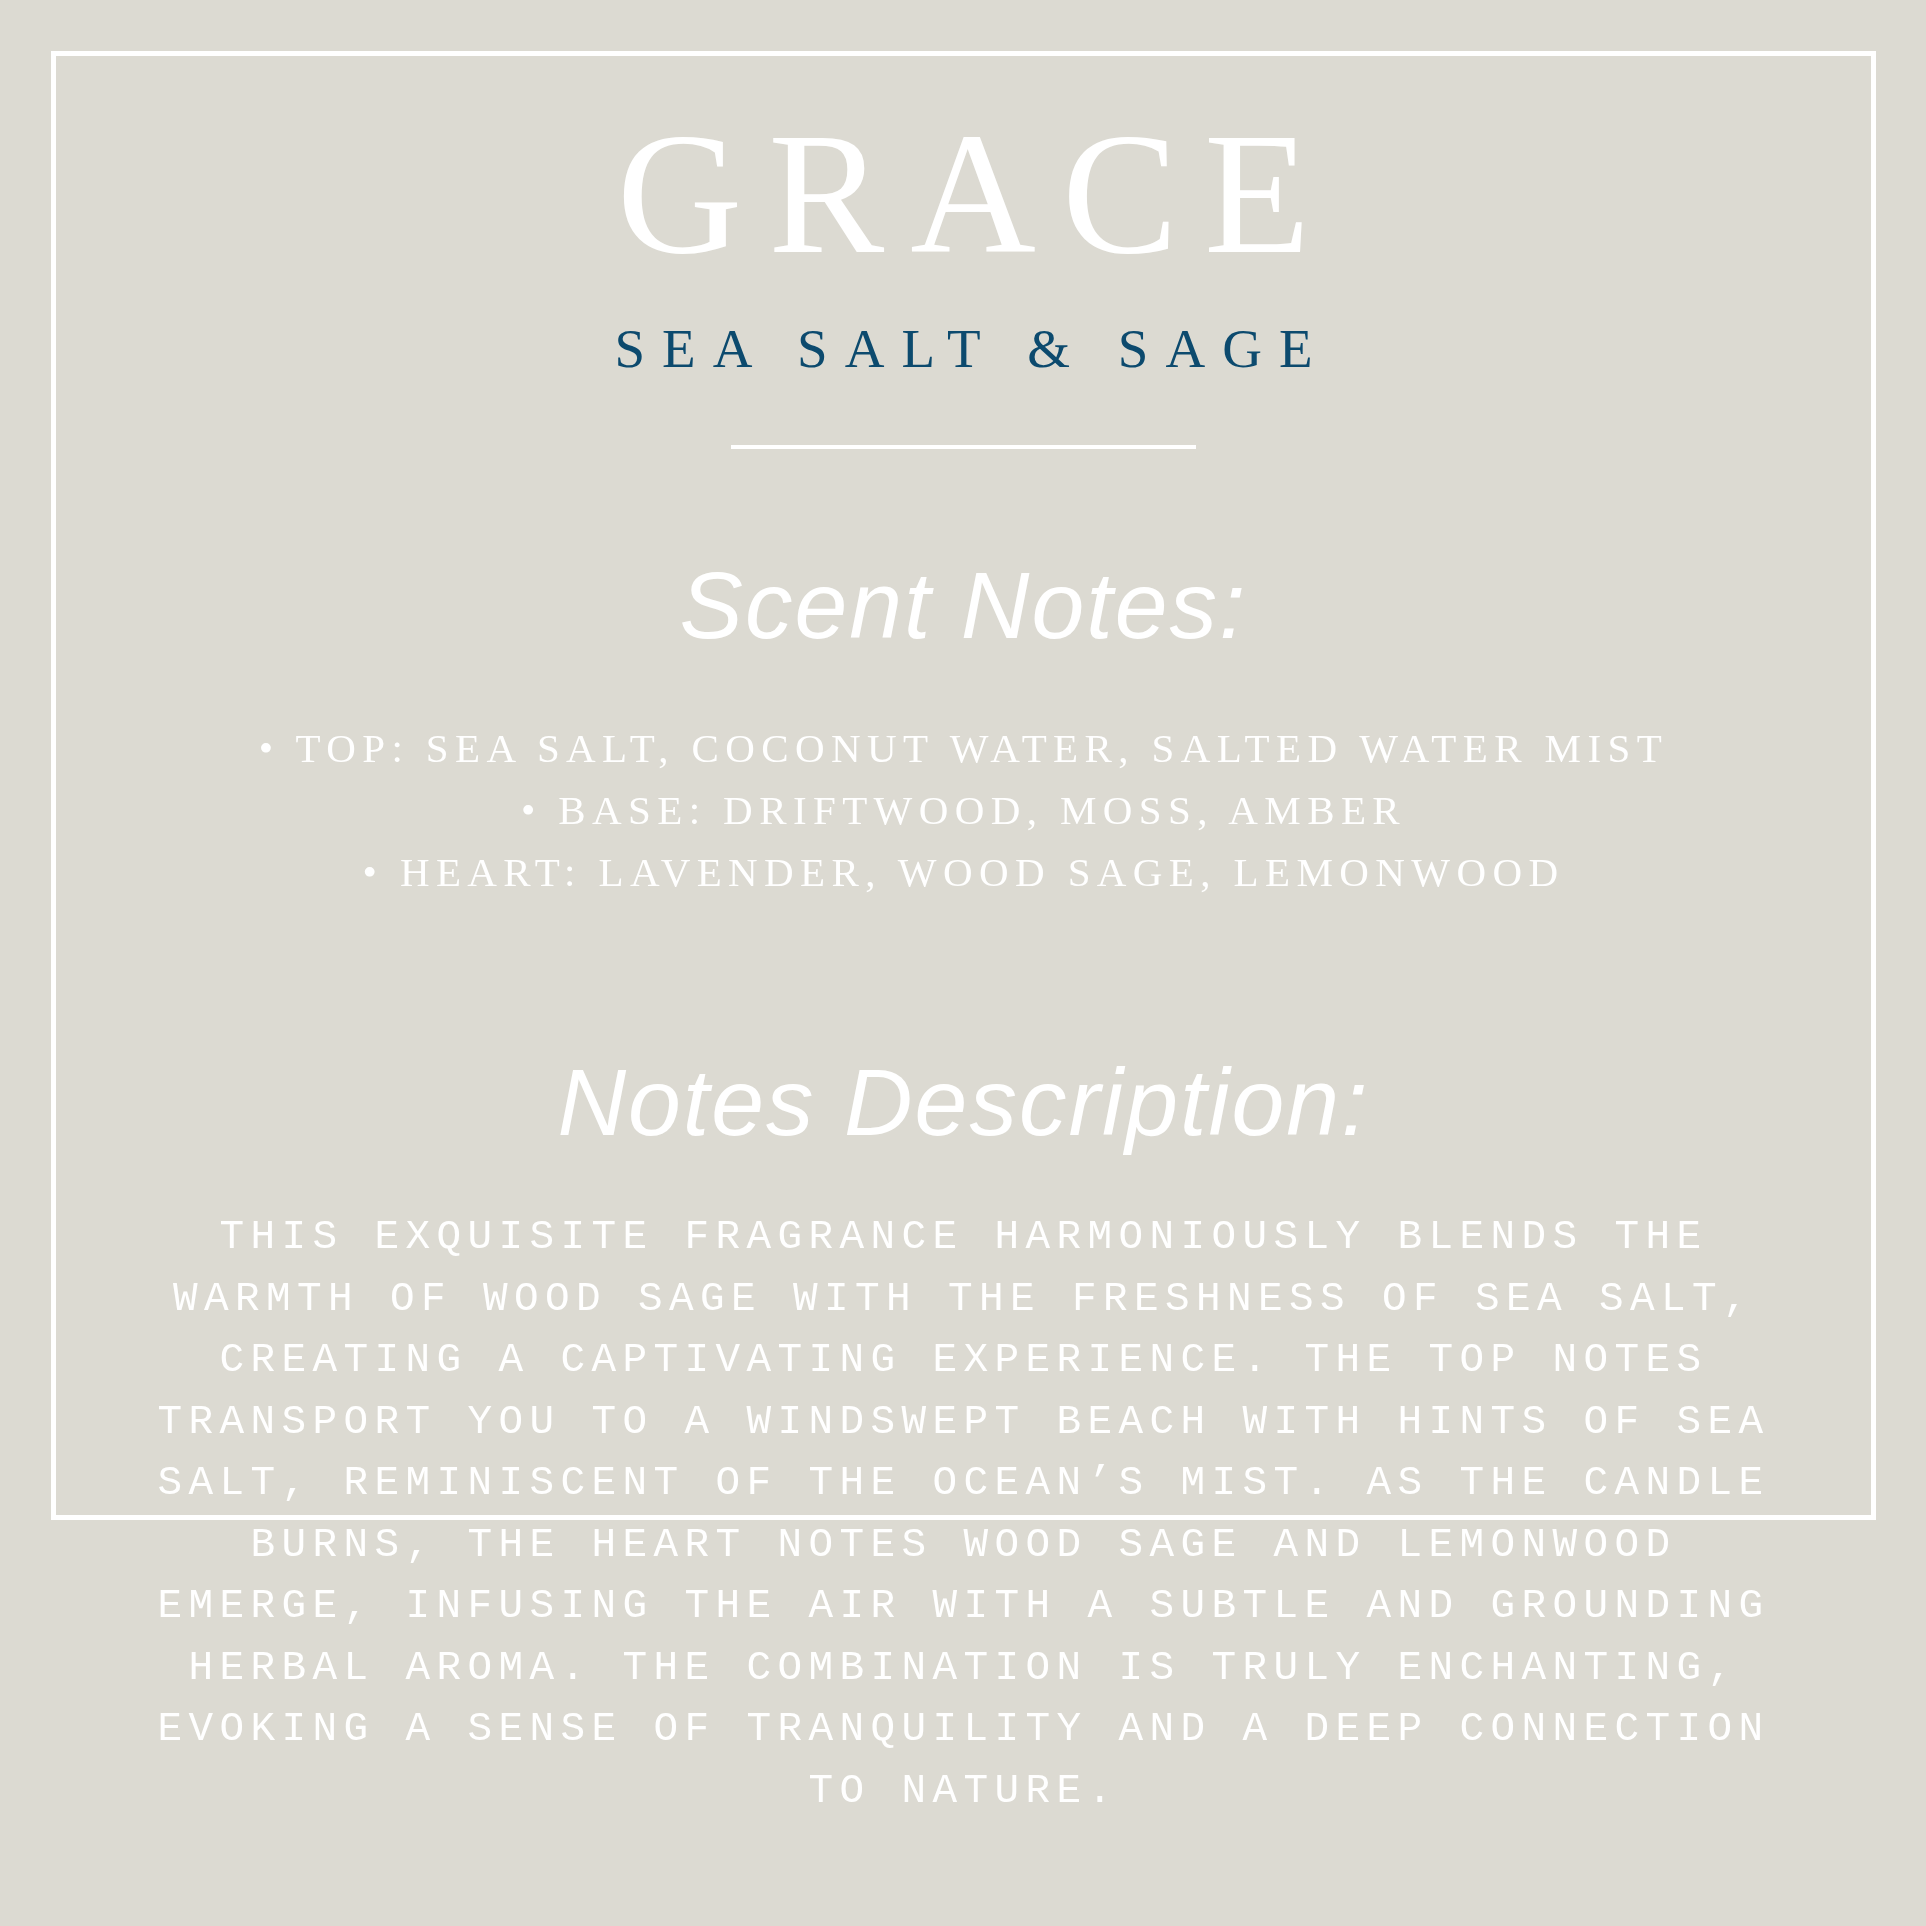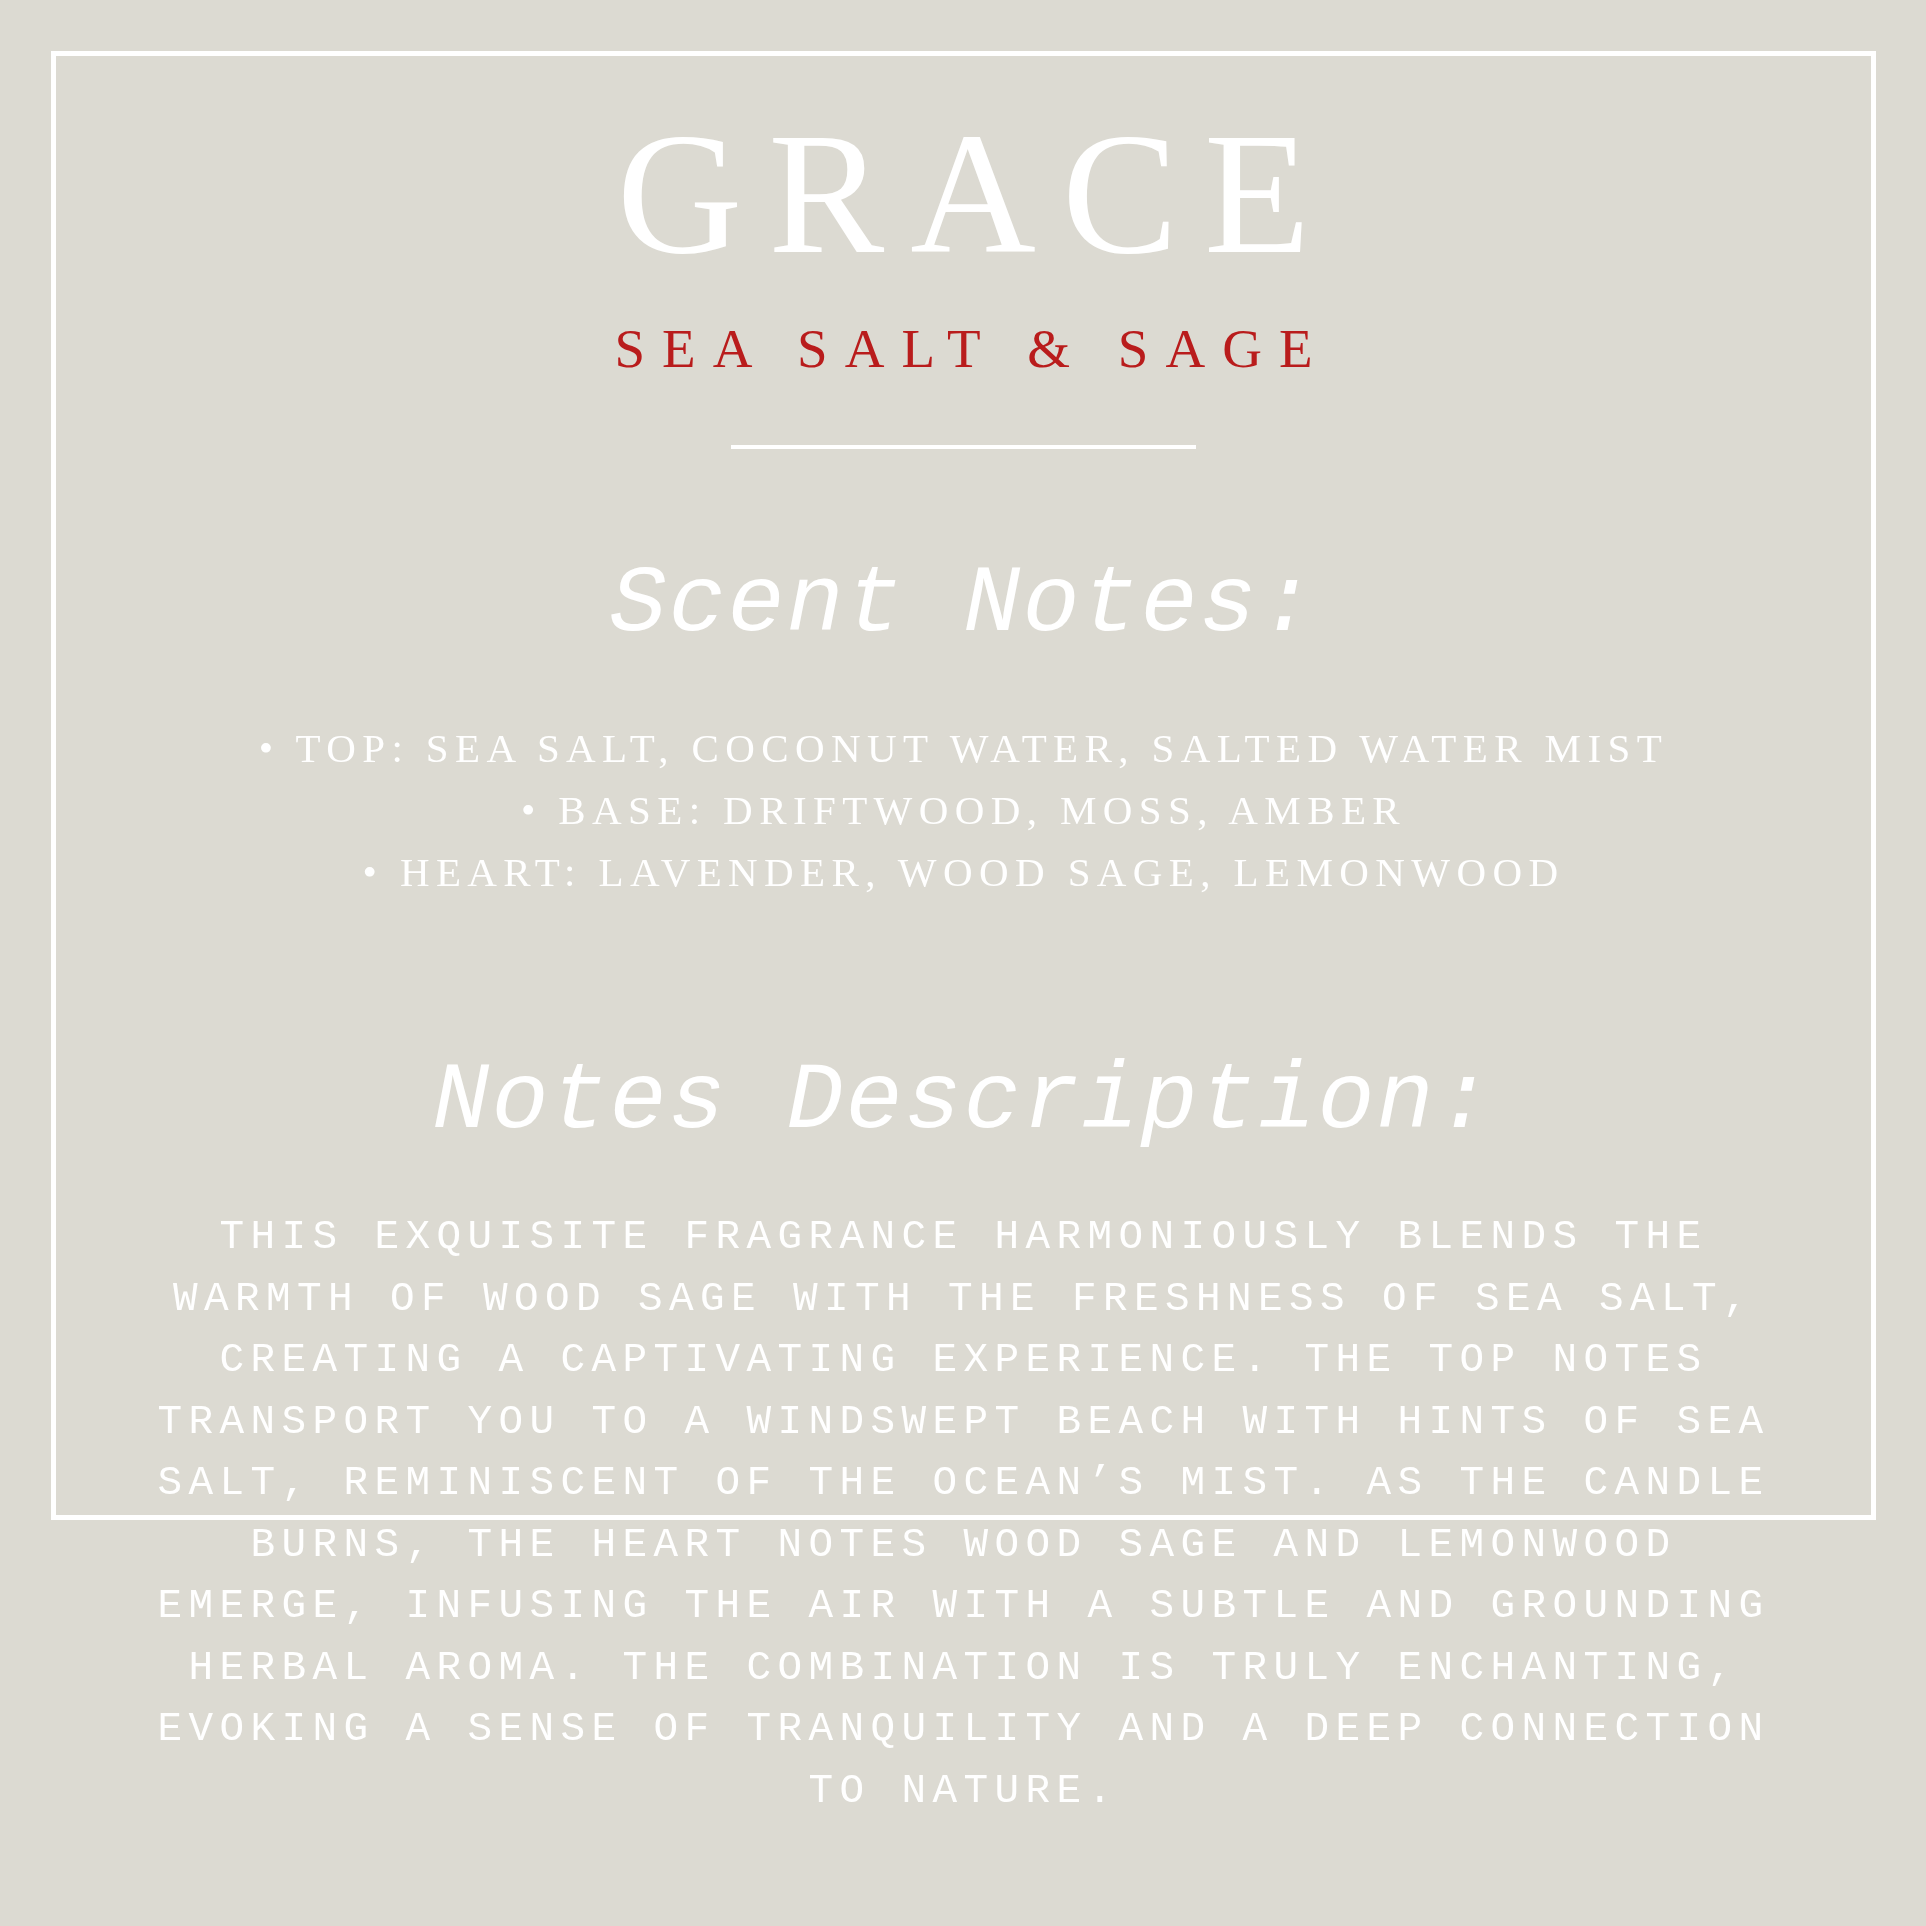--- a/index.html
+++ b/index.html
@@ -56,32 +56,32 @@
     text-indent: 0;
     color: #ffffff;
   }
 
   .subtitle {
     font-family: "Liberation Serif", serif;
     font-size: 55px;
     letter-spacing: 17px;
     margin: 36px 0 0 17px;
     font-weight: 400;
-    color: #b91c1c;
+    color: #0c4a6e;
   }
 
   .divider {
     width: 465px;
     height: 4px;
     background: #ffffff;
     margin: 65px auto 0 auto;
   }
 
   .script-heading {
-    font-family: Liberation Mono, monospace;
+    font-family: Liberation Sans, sans-serif;
     font-style: italic;
     font-weight: 400;
     color: #ffffff;
     line-height: 1.05;
     text-align: center;
   }
 
   .scent-notes-heading {
     font-size: 95px;
     margin: 107px 0 0 0;

